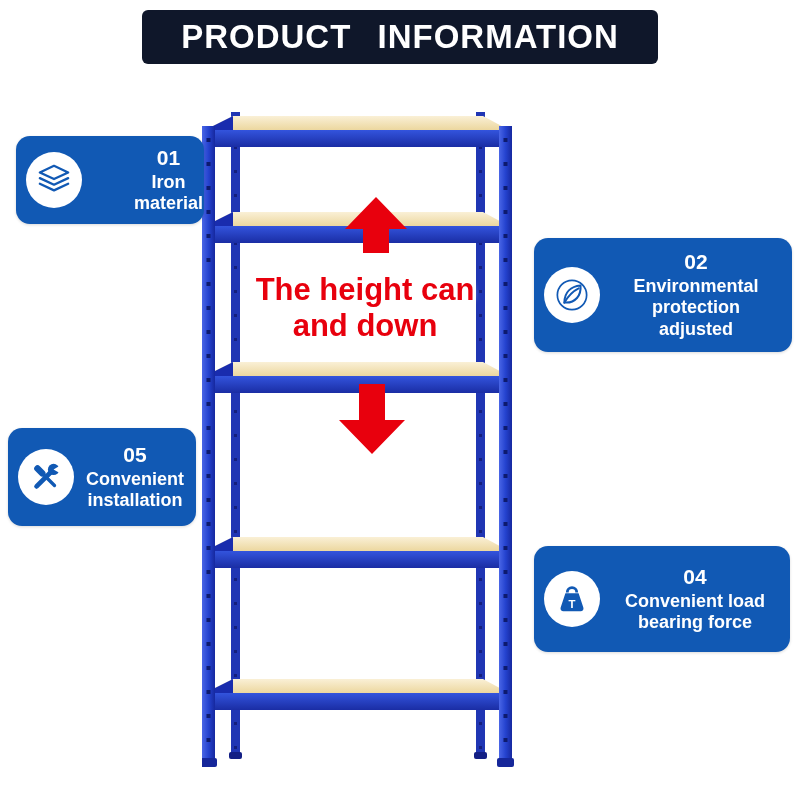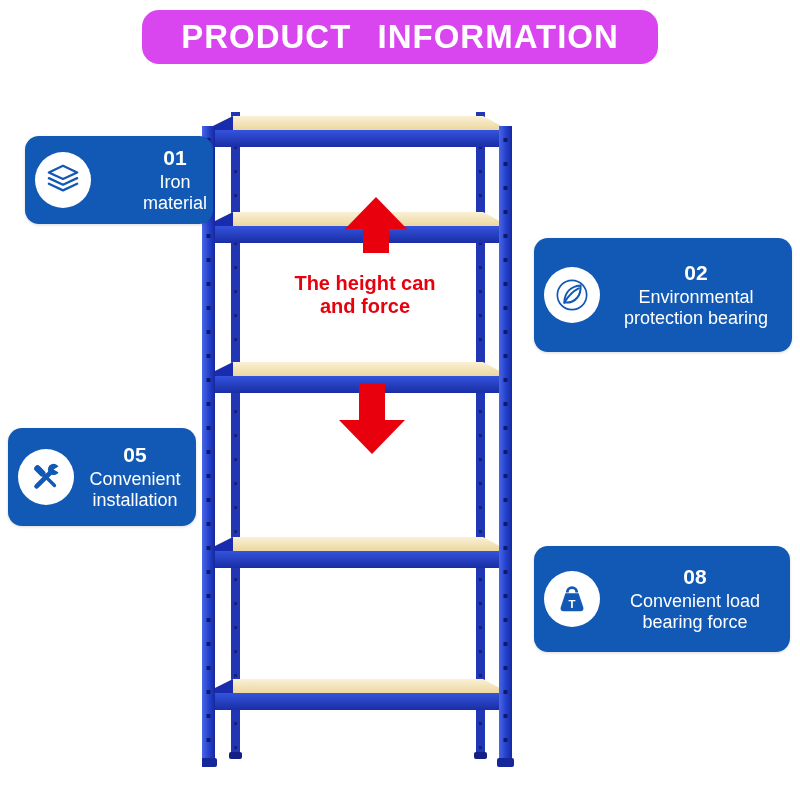--- a/index.html
+++ b/index.html
@@ -2,58 +2,58 @@
 <html><head>
 <meta charset="utf-8">
 <style>
   html,body{margin:0;padding:0;background:#ffffff;}
   body{font-family:"Liberation Sans", sans-serif;}
   .page{position:relative;width:800px;height:786px;background:#ffffff;overflow:hidden;}
 
   
   .banner{
     position:absolute;left:142px;top:10px;width:516px;height:54px;
-    background:#d946ef;border-radius:17px;
+    background:#0f172a;border-radius:6px;
     display:flex;align-items:center;justify-content:center;
   }
   .banner span{
     color:#ffffff;font-weight:bold;font-size:33px;letter-spacing:1px;word-spacing:16px;
   }
 
   
   .shelf-wrap{position:absolute;left:202px;top:110px;width:330px;height:662px;}
 
   
   .arrow{position:absolute;}
   .arrow-up{left:345px;top:197px;}
   .arrow-down{left:339px;top:384px;}
   .callout{
     position:absolute;left:240px;top:272px;width:250px;
-    text-align:center;color:#e8000d;font-weight:bold;font-size:20px;line-height:1.16;
+    text-align:center;color:#e8000d;font-weight:bold;font-size:31px;line-height:1.16;
     text-shadow:0 0 6px #ffffff,0 0 3px #ffffff;
   }
 
   
   .feature-card{
     position:absolute;background:#1159b4;border-radius:14px;
     display:flex;align-items:center;color:#ffffff;
     box-shadow:0 1px 3px rgba(0,0,0,0.15);
   }
-  .card-01{left:25px;top:136px;width:188px;height:88px;gap:44px;}
+  .card-01{left:16px;top:136px;width:188px;height:88px;gap:44px;}
   .card-02{left:534px;top:238px;width:258px;height:114px;}
   .card-03{left:8px;top:428px;width:188px;height:98px;}
   .card-04{left:534px;top:546px;width:256px;height:106px;}
   .icon-circle{
     flex:0 0 auto;width:56px;height:56px;margin-left:10px;border-radius:50%;
     background:#ffffff;display:flex;align-items:center;justify-content:center;
   }
   .icon-circle svg{width:34px;height:34px;display:block;}
   .feature-text{flex:1;text-align:center;padding:0 8px;}
   .feature-number{font-size:21px;font-weight:bold;margin-bottom:2px;}
-  .feature-label{font-size:18px;font-weight:normal;line-height:1.18;margin:0 auto;}
+  .feature-label{font-size:18px;font-weight:bold;line-height:1.18;margin:0 auto;}
   .card-01 .feature-label{max-width:112px;}
   .card-02 .feature-label{max-width:150px;}
   .card-03 .feature-label{max-width:120px;}
   .card-04 .feature-label{max-width:165px;}
 </style>
 </head>
 <body>
 
 <div class="page">
 
@@ -133,21 +133,21 @@
   </div>
 
   <div class="arrow arrow-up">
     <svg width="62" height="56" viewBox="0 0 62 56">
       <polygon points="31,0 62,32 44,32 44,56 18,56 18,32 0,32" fill="#e8000d"></polygon>
     </svg>
   </div>
 
   <div class="callout">
     <div>The height can</div>
-    <div>and force</div>
+    <div>and down</div>
   </div>
 
   <div class="arrow arrow-down">
     <svg width="66" height="70" viewBox="0 0 66 70">
       <polygon points="20,0 46,0 46,36 66,36 33,70 0,36 20,36" fill="#e8000d"></polygon>
     </svg>
   </div>
 
   <div class="feature-card card-01">
     <div class="icon-circle">
@@ -170,21 +170,21 @@
       <svg viewBox="0 0 36 36">
         <g fill="none" stroke="#1159b4" stroke-width="2.2" stroke-linecap="round">
           <circle cx="18" cy="18" r="15.5" stroke-width="1.8"></circle>
           <path d="M10 26 C10 15 17 9 27 8 C28 19 21 26 12 26 Z"></path>
           <path d="M10 26 C14 19 19 14 25 11"></path>
         </g>
       </svg>
     </div>
     <div class="feature-text">
       <div class="feature-number">02</div>
-      <div class="feature-label">Environmental protection bearing</div>
+      <div class="feature-label">Environmental protection adjusted</div>
     </div>
   </div>
 
   <div class="feature-card card-03">
     <div class="icon-circle">
       <svg viewBox="0 0 36 36">
 
         <circle cx="26" cy="10" r="6" fill="#1159b4"></circle>
         <polygon points="26,10 36,4 36,16" fill="#ffffff"></polygon>
         <line x1="23" y1="13" x2="8" y2="28" stroke="#1159b4" stroke-width="5" stroke-linecap="round"></line>
@@ -201,18 +201,18 @@
 
   <div class="feature-card card-04">
     <div class="icon-circle">
       <svg viewBox="0 0 36 36">
         <path d="M13 11 a5 5 0 0 1 10 0" fill="none" stroke="#1159b4" stroke-width="3"></path>
         <path d="M11 12 h14 l5 15 a3 3 0 0 1 -3 4 H9 a3 3 0 0 1 -3 -4 z" fill="#1159b4"></path>
         <text x="18" y="27" text-anchor="middle" font-size="12" font-weight="bold" fill="#ffffff">T</text>
       </svg>
     </div>
     <div class="feature-text">
-      <div class="feature-number">08</div>
+      <div class="feature-number">04</div>
       <div class="feature-label">Convenient load bearing force</div>
     </div>
   </div>
 
 </div>
 
 </body></html>

